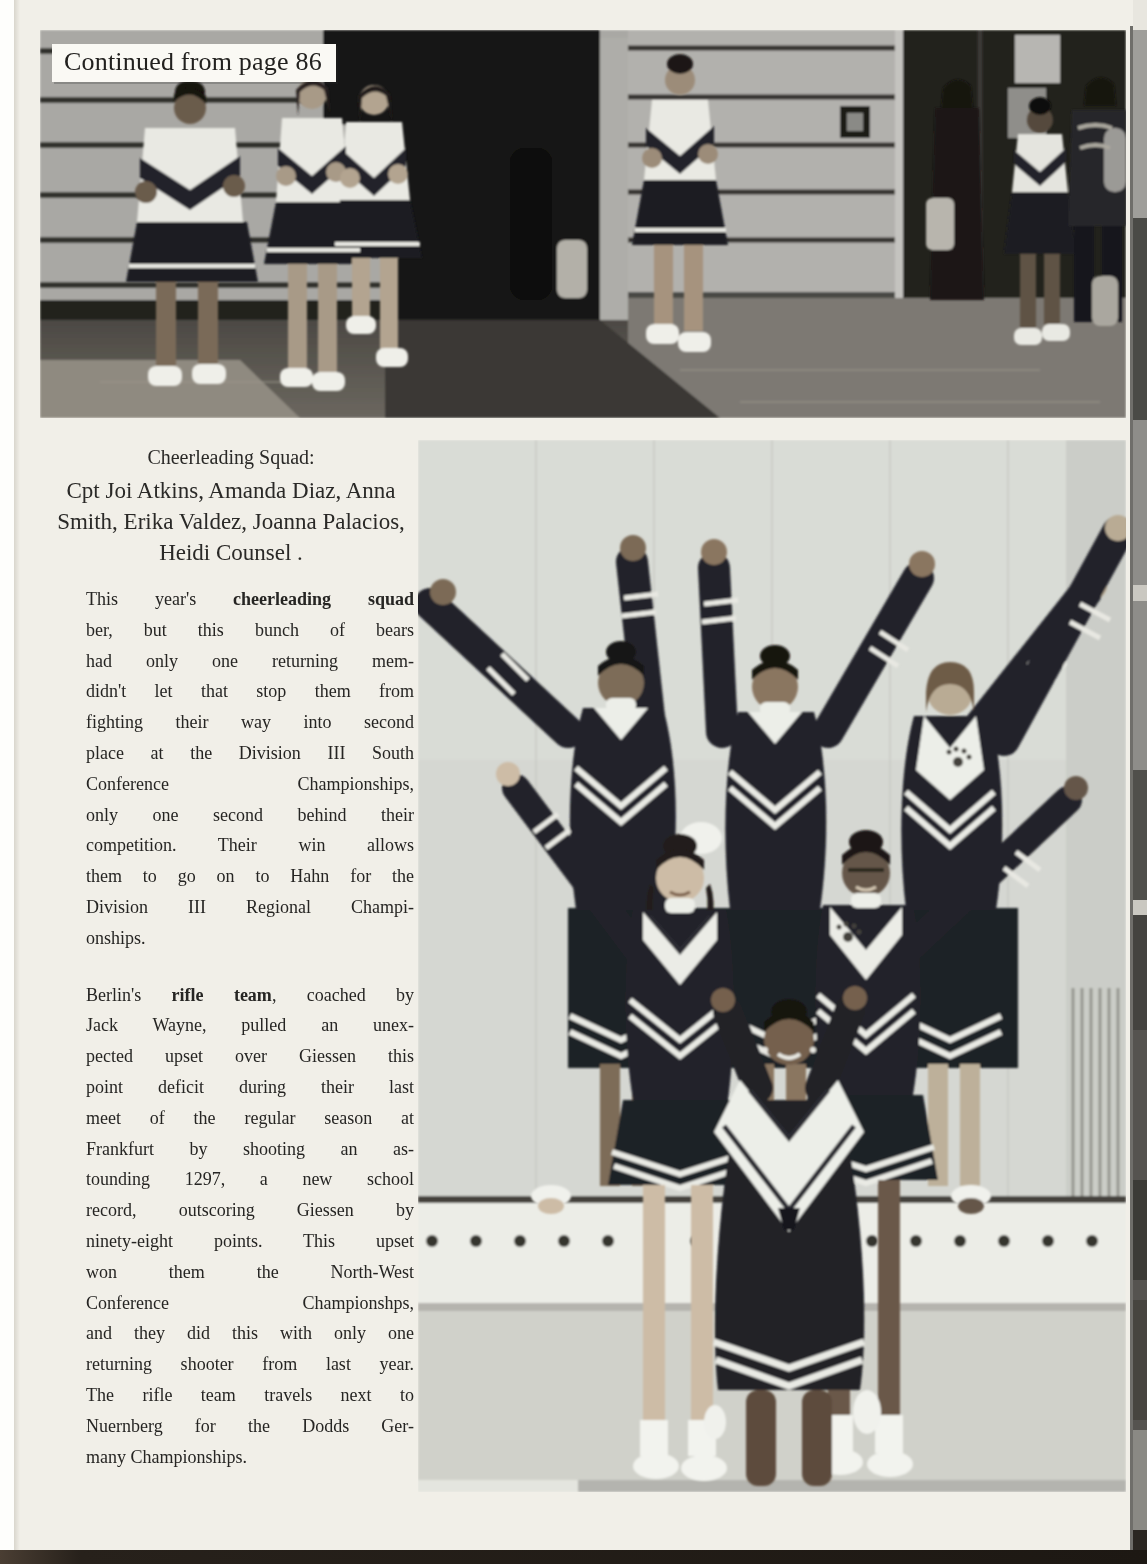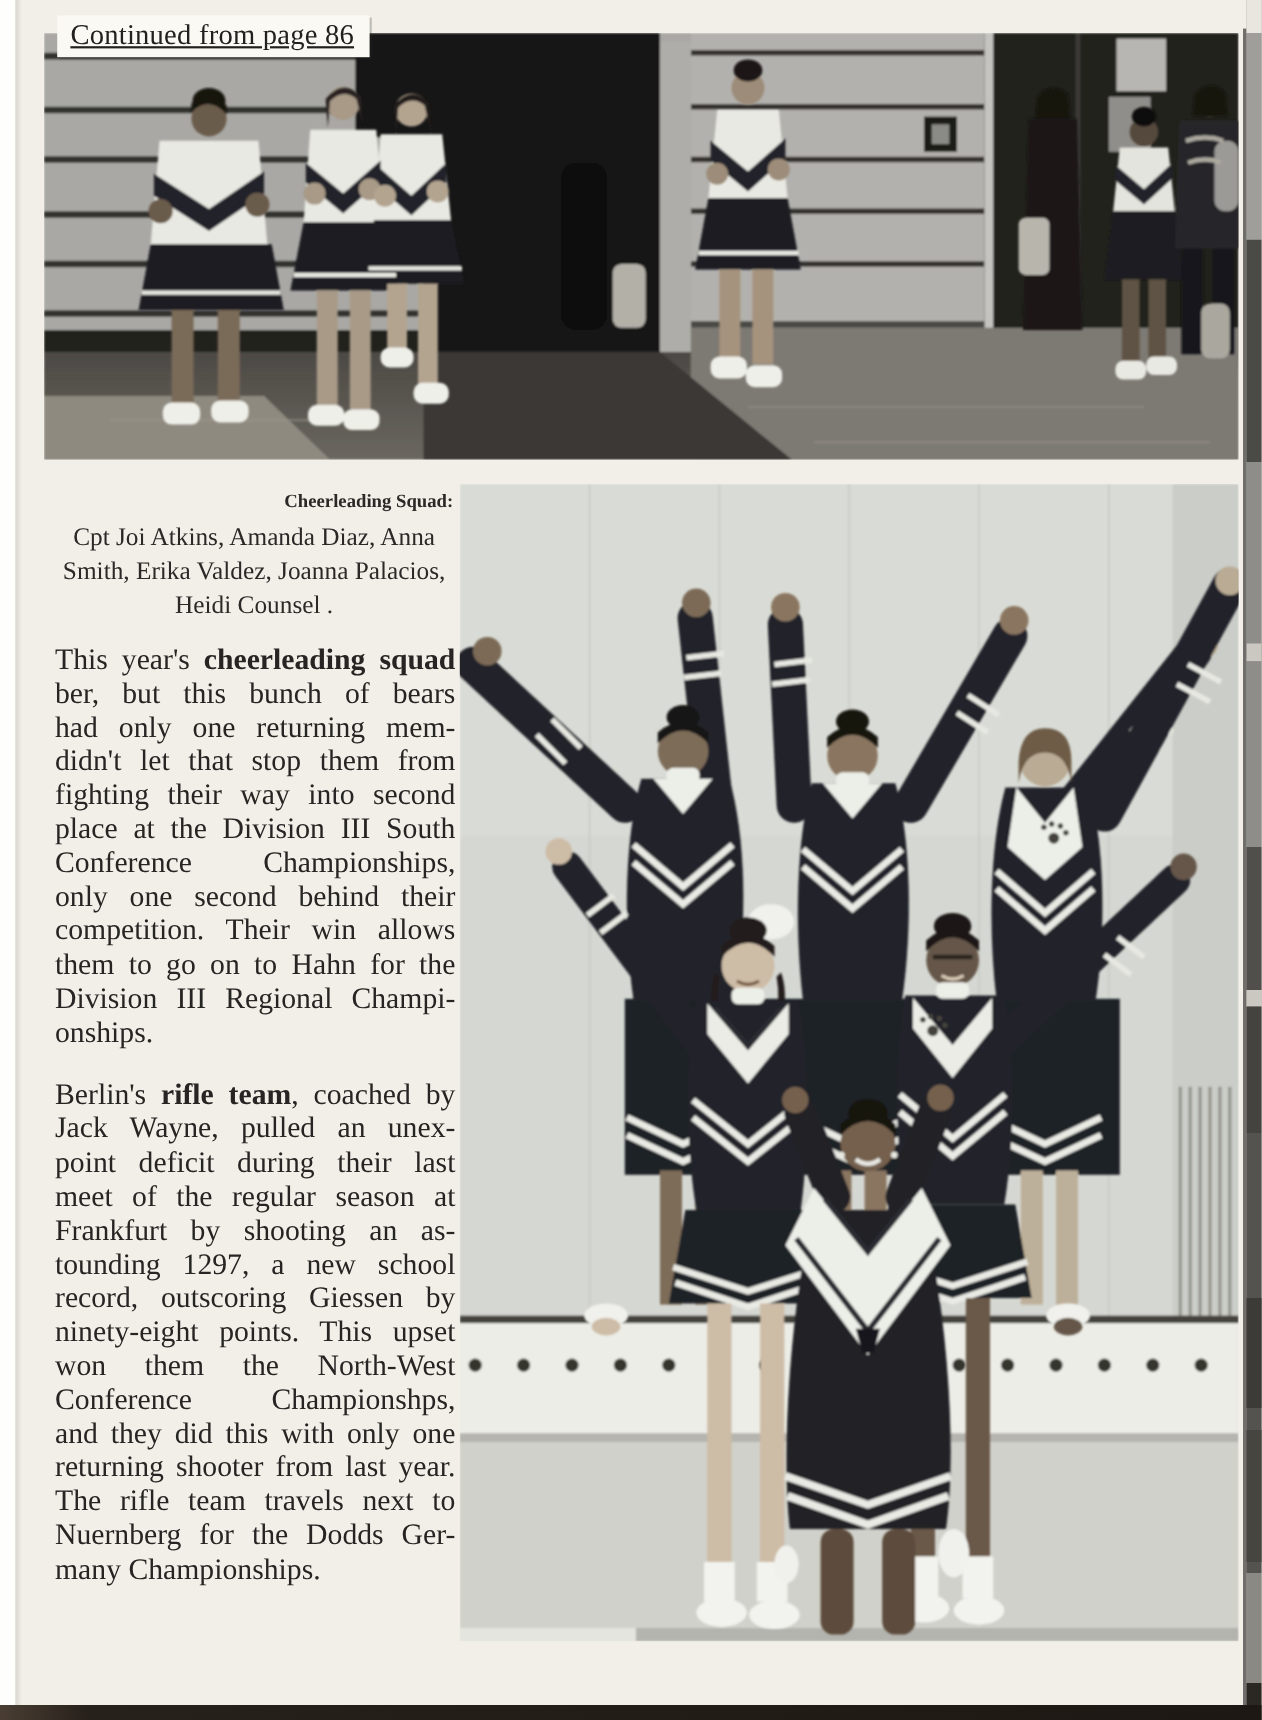--- a/index.html
+++ b/index.html
@@ -13,42 +13,41 @@
   .left-crease{position:absolute;left:14px;top:0;width:6px;height:1564px;
     background:linear-gradient(90deg,#d9d6cd,#f1efe8);}
   .right-line{position:absolute;left:1130px;top:26px;width:3px;height:1538px;background:#6f6e6a;}
   .right-strip{position:absolute;left:1133px;top:0;width:14px;height:1564px;background:#9a9995;}
   .right-strip .seg{position:absolute;left:0;width:14px;}
   .bottom-bar{position:absolute;left:0;top:1550px;width:1147px;height:14px;
     background:linear-gradient(90deg,#4a3e33 0,#27211b 80px,#1d1813 100%);}
 
   
   .continued-label{
-    position:absolute;left:52px;top:14px;background:#faf9f4;
+    position:absolute;left:52px;top:44px;background:#faf9f4;
     padding:3px 14px 5px 12px;font-size:26px;color:#22211f;letter-spacing:.2px;
     box-shadow:2px 2px 0 rgba(40,40,38,.25);
-    text-decoration:underline;
   }
 
   
   .photo-top{position:absolute;left:40px;top:30px;width:1086px;height:388px;}
   .photo-right{position:absolute;left:418px;top:440px;width:708px;height:1052px;}
   .photo-top svg,.photo-right svg{display:block;}
 
   
   .caption{position:absolute;left:50px;top:446px;width:362px;color:#2a2927;}
-  .caption-title{font-weight:bold;font-size:17px;text-align:right;margin-bottom:6px;}
+  .caption-title{font-weight:normal;font-size:20px;text-align:center;margin-bottom:6px;}
   .caption .tline{font-size:23px;line-height:31px;text-align:center;}
 
   
   .article{position:absolute;left:50px;top:584px;width:364px;color:#262523;}
   .para{margin:0 0 26px 0;}
   .para .tline{
-    font-size:27px;line-height:30.8px;
-    text-align:justify;text-align-last:justify;white-space:nowrap;
+    font-size:18px;line-height:30.8px;
+    text-align:justify;text-align-last:justify;white-space:nowrap;margin-left:36px;
   }
   .para .tline.tlast{text-align-last:left;}
   .b{font-weight:bold;}
 </style>
 </head>
 <body>
 
 <div class="left-strip"></div>
 <div class="left-crease"></div>
 
@@ -221,20 +220,21 @@
       <div class="tline"><span>Conference Championships,</span></div>
       <div class="tline"><span>only one second behind their</span></div>
       <div class="tline"><span>competition.  Their win allows</span></div>
       <div class="tline"><span>them to go on to Hahn for the</span></div>
       <div class="tline"><span>Division III Regional Champi-</span></div>
       <div class="tline tlast"><span>onships.</span></div>
     </div>
     <div class="para">
       <div class="tline"><span>Berlin's </span><span class="b">rifle team</span><span>, coached by</span></div>
       <div class="tline"><span>Jack Wayne, pulled an unex-</span></div>
+      <div class="tline"><span>pected upset over Giessen this</span></div>
       <div class="tline"><span>point deficit during their last</span></div>
       <div class="tline"><span>meet of the regular season at</span></div>
       <div class="tline"><span>Frankfurt by shooting an as-</span></div>
       <div class="tline"><span>tounding 1297, a new school</span></div>
       <div class="tline"><span>record, outscoring Giessen by</span></div>
       <div class="tline"><span>ninety-eight points.  This upset</span></div>
       <div class="tline"><span>won them the North-West</span></div>
       <div class="tline"><span>Conference Championshps,</span></div>
       <div class="tline"><span>and they did this with only one</span></div>
       <div class="tline"><span>returning shooter from last year.</span></div>

